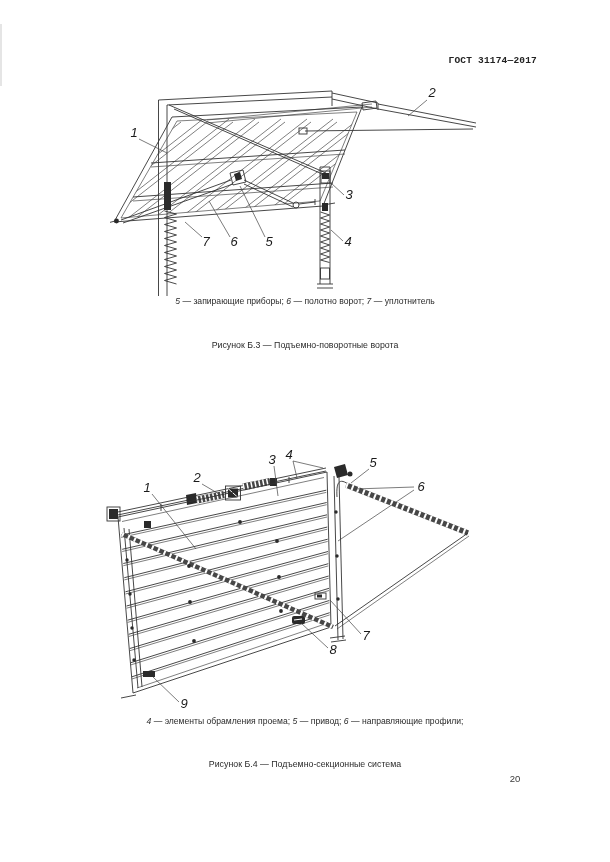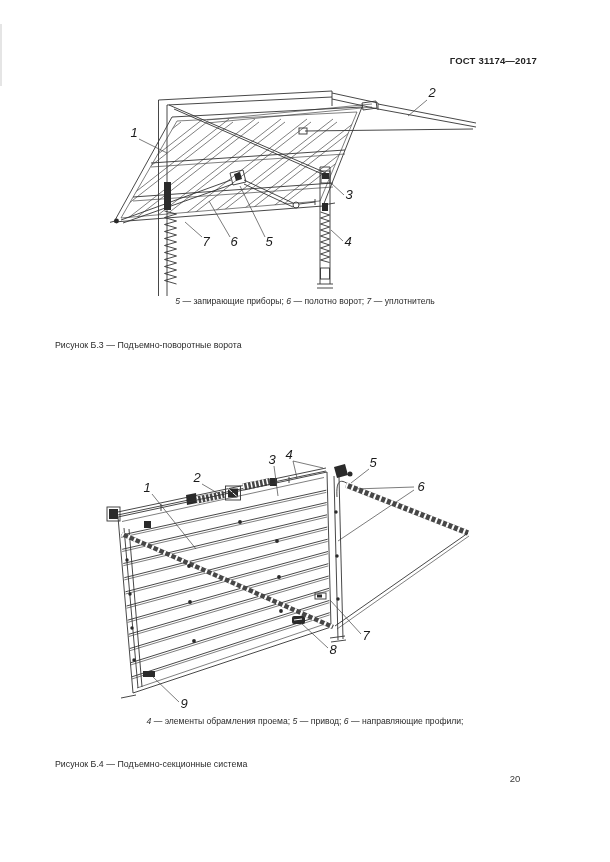--- a/index.html
+++ b/index.html
@@ -1,23 +1,23 @@
 <!DOCTYPE html>
 <html><head>
 <meta charset="utf-8">
 <style>
   html,body{margin:0;padding:0;background:#ffffff;}
   body{width:610px;height:862px;position:relative;overflow:hidden;
        font-family:"Liberation Sans", sans-serif;color:#1e1e1e;}
   .abs{position:absolute;}
   .gost-header{top:55px;left:337px;width:200px;text-align:right;
-       font-size:9.5px;font-weight:bold;letter-spacing:.2px;color:#222;}
+       font-size:9.5px;font-weight:bold;letter-spacing:.2px;color:#222;font-family:Liberation Mono, monospace;}
   .legend{left:55px;width:500px;text-align:center;font-size:8.6px;
        line-height:11.6px;color:#2b2b2b;}
-  .fig-caption{left:55px;width:500px;text-align:left;font-size:8.8px;color:#2b2b2b;}
+  .fig-caption{left:55px;width:500px;text-align:center;font-size:8.8px;color:#2b2b2b;}
   .page-num{top:773px;left:495px;width:40px;text-align:center;font-size:9.5px;color:#3a3a3a;}
   .edge-artifact{left:0;top:24px;width:2px;height:62px;background:#cfcfcf;opacity:.55;}
   svg{display:block;}
   svg .ln{stroke:#333;fill:none;stroke-width:.9;}
   svg .tn{stroke:#3a3a3a;fill:none;stroke-width:.65;}
   svg .ldr{stroke:#444;fill:none;stroke-width:.7;}
   svg .fl{fill:#2a2a2a;stroke:none;}
   svg .band{stroke:#474747;fill:none;}
   svg .wdash{stroke:#ffffff;fill:none;}
   svg .lbl{font-family:"Liberation Sans",sans-serif;font-style:italic;

